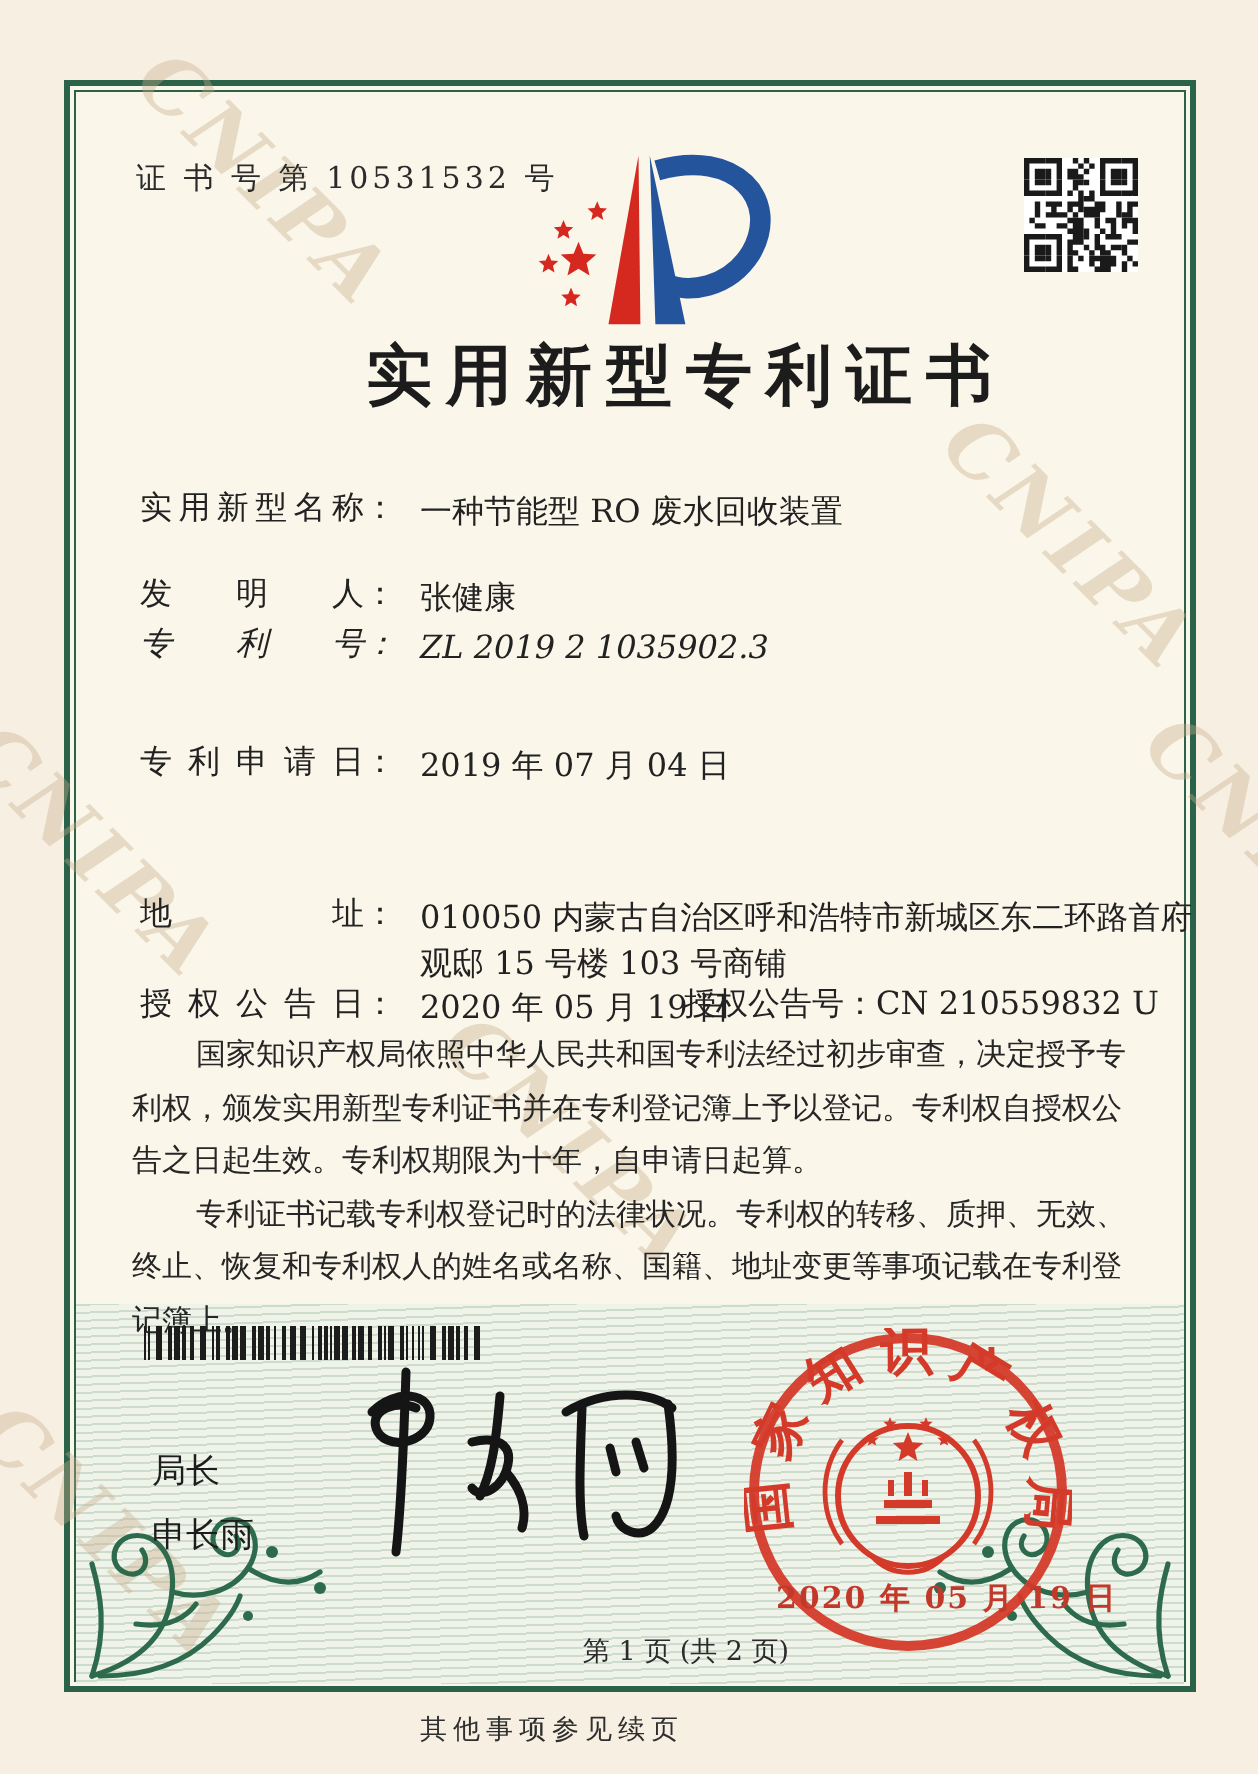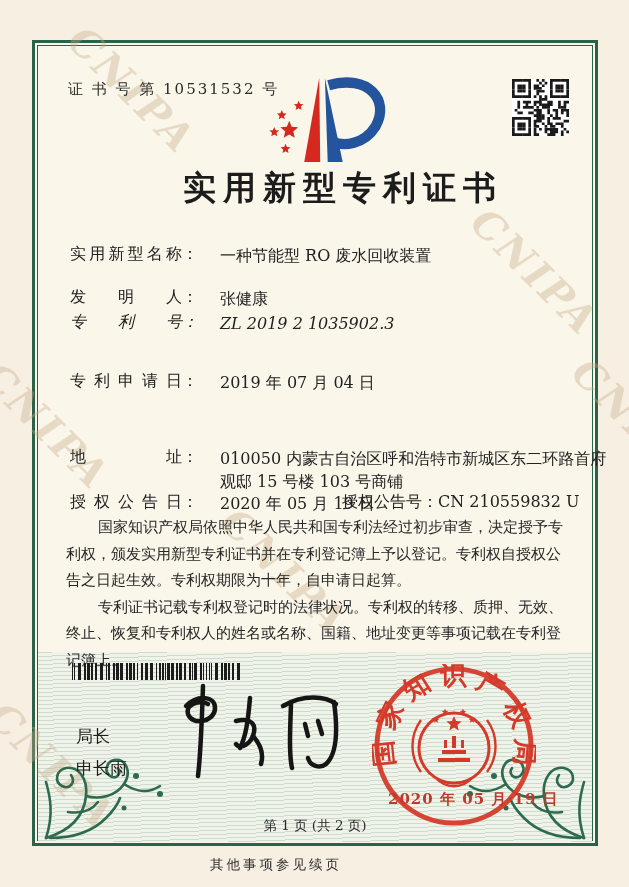--- a/index.html
+++ b/index.html
@@ -15,28 +15,28 @@
         background-image:repeating-linear-gradient(178deg,rgba(125,165,135,.30) 0 1px,rgba(0,0,0,0) 1px 4px);}
   .watermark{position:absolute;font-size:40px;font-weight:bold;font-style:italic;
              color:rgba(196,174,138,.38);letter-spacing:3px;transform:rotate(45deg);
              white-space:nowrap;pointer-events:none;}
   .cert-no{position:absolute;left:68px;top:80px;font-size:15px;letter-spacing:2px;color:#2b2b2b;}
   .title{position:absolute;left:32px;top:166px;width:622px;text-align:center;
          font-size:33px;font-weight:bold;letter-spacing:7px;color:#1c1c1c;}
   .field-row{position:absolute;left:70px;font-size:16px;color:#222;}
   .flabel{display:inline-block;width:112px;text-align:justify;text-align-last:justify;vertical-align:top;}
   .fcolon{vertical-align:top;}
-  .fvalue{display:inline-block;margin-left:22px;max-width:396px;vertical-align:top;line-height:23px;}
+  .fvalue{display:inline-block;margin-left:12px;max-width:396px;vertical-align:top;line-height:23px;}
   .pair2{position:absolute;left:272px;top:0;white-space:nowrap;}
   .body-text{position:absolute;left:66px;top:514px;width:502px;}
   .body-text p{margin:0;text-indent:32px;font-size:15px;line-height:26.5px;color:#262626;}
   .director{position:absolute;left:76px;top:720px;font-size:17px;color:#1d1d1d;line-height:32px;
             font-family:"DejaVu Sans","Liberation Sans",sans-serif;}
   .seal-date{position:absolute;left:388px;top:790px;font-size:15px;color:#c2392b;letter-spacing:1px;font-weight:bold;}
-  .page-num{position:absolute;left:32px;top:817px;width:566px;text-align:center;font-size:13.5px;color:#2b2b2b;}
+  .page-num{position:absolute;left:32px;top:817px;width:566px;text-align:center;font-size:13.5px;color:#2b2b2b;padding-left:28px;}
   .cont-note{position:absolute;left:0;top:856px;width:552px;text-align:center;font-size:13.5px;
              letter-spacing:3px;color:#2e2e2e;}
   .abs{position:absolute;}
   svg{display:block;}
 </style>
 </head>
 <body>
 
 <div class="page">
 

